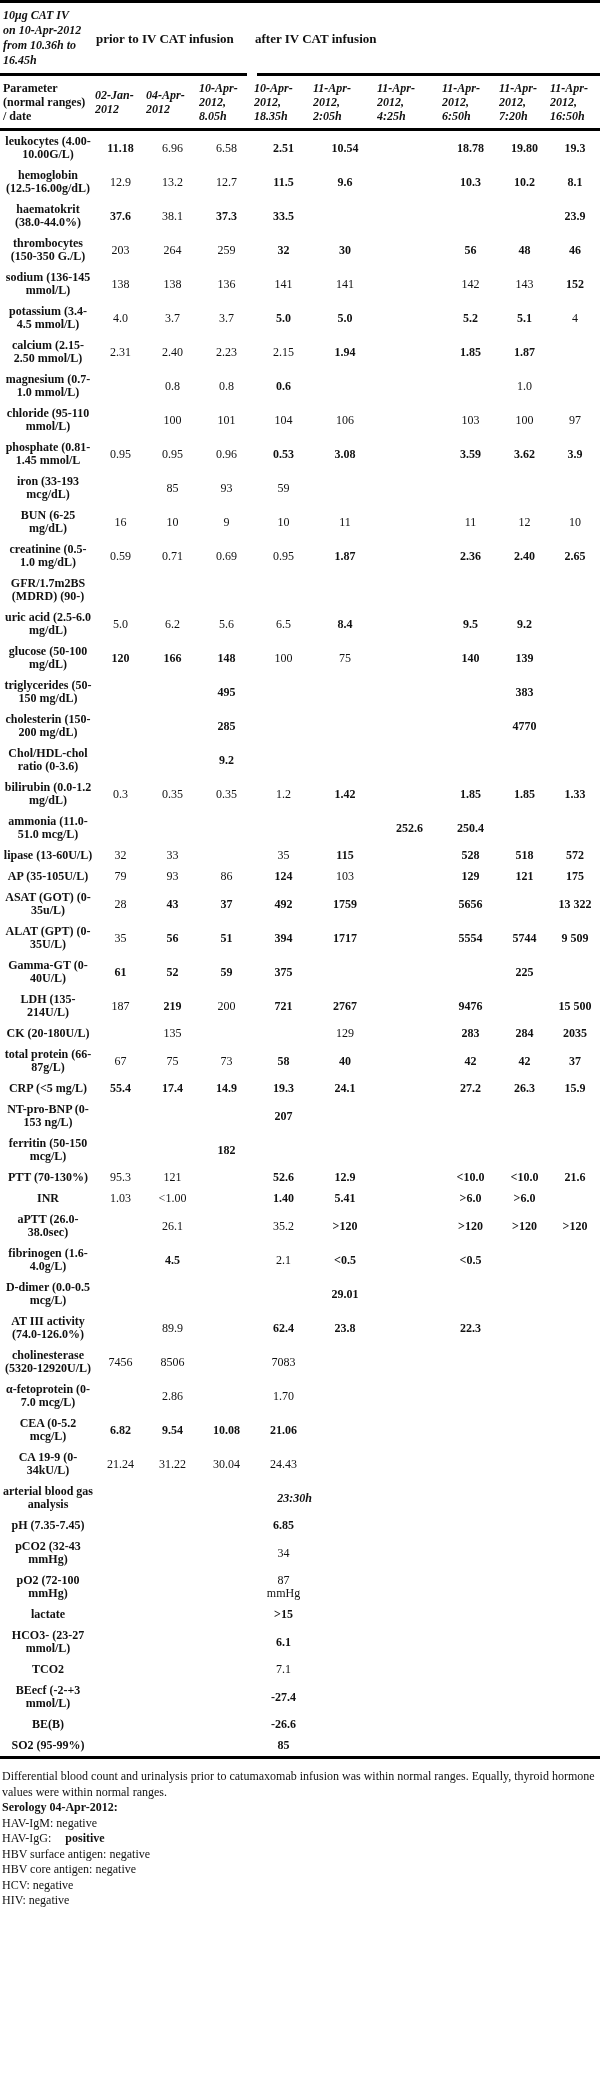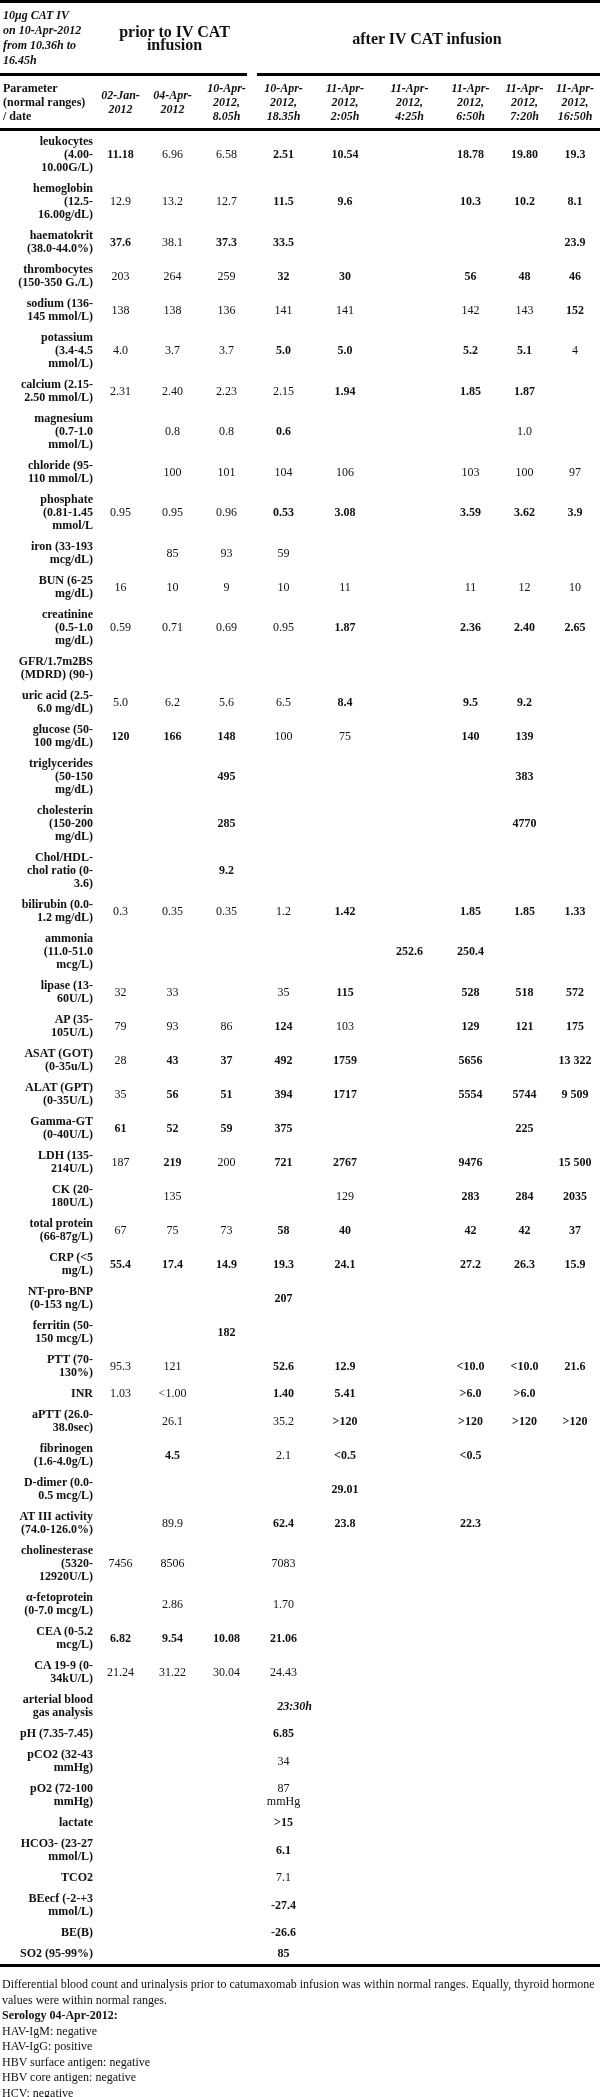--- a/index.html
+++ b/index.html
@@ -3,31 +3,31 @@
 <meta charset="utf-8">
 <style>
   html,body{margin:0;padding:0;background:#ffffff;}
   body{width:600px;font-family:"Liberation Serif","DejaVu Serif",serif;color:#111;}
   .page{width:600px;}
   table{border-collapse:collapse;table-layout:fixed;width:600px;}
   td{vertical-align:middle;font-size:12px;line-height:13px;padding:4px 1px;overflow:hidden;}
   .rule-td{padding:0;}
   .rule{height:3px;background:#000;}
   .title-cell{font-weight:bold;font-style:italic;white-space:pre-line;font-size:12px;line-height:15px;padding:5px 0 5px 3px;vertical-align:top;text-align:left;}
-  .group-head{font-weight:bold;text-align:center;font-size:16px;vertical-align:middle;}
+  .group-head{font-weight:bold;font-size:13px;vertical-align:middle;}
   .param-head{font-weight:bold;text-align:left;white-space:pre-line;padding-left:3px;line-height:14px;vertical-align:middle;margin-top:21px;}
-  .date-head{font-weight:bold;font-style:italic;text-align:center;white-space:pre-line;line-height:14px;vertical-align:middle;padding:5px 0;font-family:Liberation Serif, serif;}
-  .param{text-align:right;font-weight:bold;padding-left:16px;padding-right:2px;}
+  .date-head{font-weight:bold;font-style:italic;text-align:left;white-space:pre-line;line-height:14px;vertical-align:middle;padding:5px 0;font-family:Liberation Serif, serif;}
+  .param{text-align:center;font-weight:bold;padding-left:3px;padding-right:2px;}
   .val{text-align:center;white-space:pre-line;}
   .b{font-weight:bold;}
   .it{font-style:italic;text-align:right;}
   .footer{padding:10px 4px 0 2px;font-size:12px;line-height:15.5px;}
   .footer p{margin:0 0 0 0;}
   .serology-heading{font-weight:bold;}
-  .bold-val{font-weight:normal;}
+  .bold-val{font-weight:bold;margin-left:11px;}
 </style>
 </head>
 <body>
 
 <div class="page">
   <table>
     <colgroup>
       <col style="width:95px">
         <col style="width:51px">
         <col style="width:53px">

